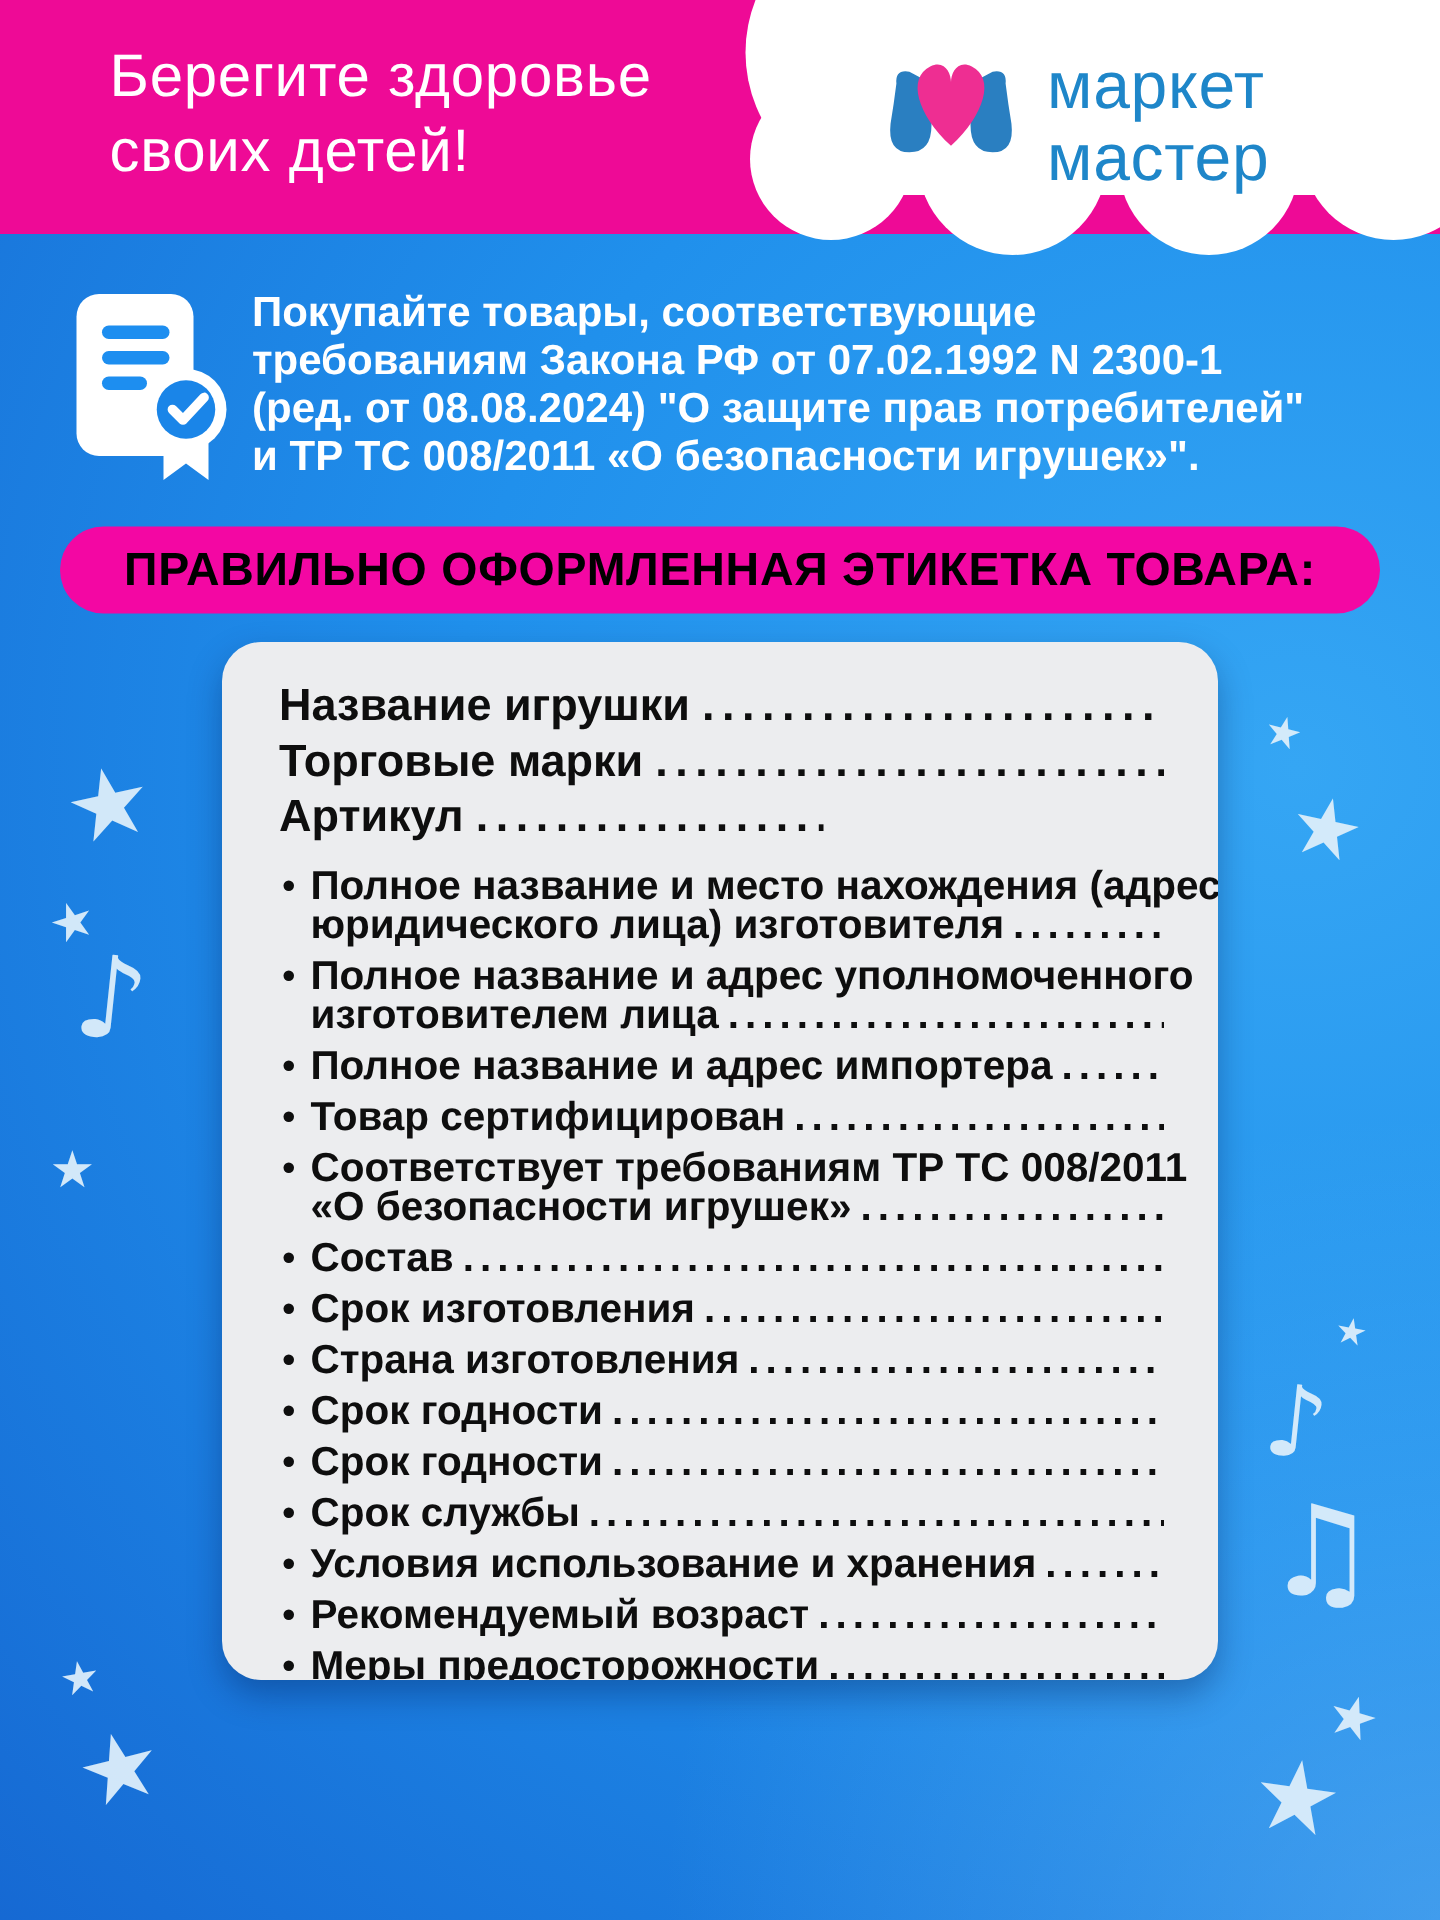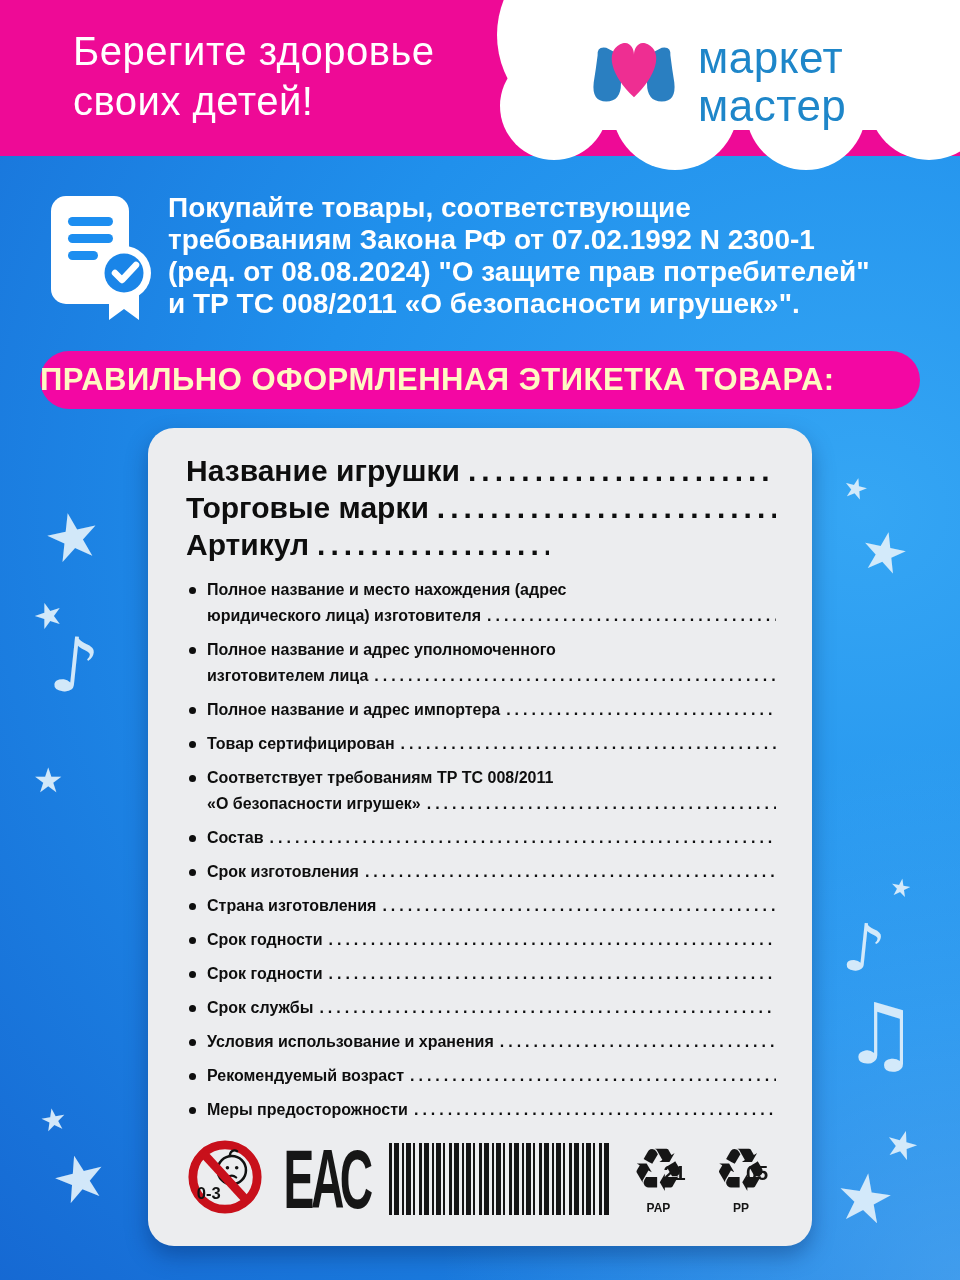--- a/index.html
+++ b/index.html
@@ -22,34 +22,34 @@
   .cl-b4{left:868px;top:38px;width:122px;height:122px;border-radius:50%;}
   .logo{position:absolute;left:582px;top:18px;z-index:3;}
   .brand{position:absolute;left:698px;top:34px;z-index:3;color:#1e86c9;font-weight:400;
     font-size:44px;line-height:48px;letter-spacing:.5px;}
   
   .intro-icon{position:absolute;left:44px;top:192px;z-index:2;}
   .intro-text{position:absolute;left:168px;top:192px;width:760px;z-index:2;color:#fff;
     font-weight:800;font-size:28px;line-height:32px;}
   
   .pill{position:absolute;left:40px;top:351px;width:880px;height:58px;border-radius:29px;
-    background:#f307a3;z-index:2;display:flex;align-items:center;justify-content:flex-start;
-    color:#fef9c3;font-weight:800;font-size:31px;letter-spacing:.5px;}
-  
-  .card{position:absolute;left:148px;top:428px;width:664px;height:818px;background:#ecedef;
+    background:#f307a3;z-index:2;display:flex;align-items:center;justify-content:center;
+    color:#000000;font-weight:800;font-size:31px;letter-spacing:.5px;}
+  
+  .card{position:absolute;left:148px;top:428px;width:664px;height:692px;background:#ecedef;
     border-radius:26px;z-index:2;box-shadow:0 10px 22px rgba(0,25,80,.35);
     padding:24px 36px 16px 38px;box-sizing:border-box;color:#0e0e0e;overflow:hidden;}
   .frow{display:flex;align-items:baseline;font-weight:800;font-size:30px;line-height:37px;white-space:nowrap;}
   .frow .flabel{flex:0 0 auto;padding-right:8px;}
   .dots{flex:1 1 auto;overflow:hidden;white-space:nowrap;min-width:0;}
   .dots::before{content:"..........................................................................................................";
     letter-spacing:5px;font-weight:800;}
   .frow.short .dots{flex:0 0 232px;}
   .list{margin:14px 0 0 0;padding:0;list-style:none;}
-  .list li{display:flex;align-items:flex-start;margin-bottom:8px;font-weight:700;font-size:16px;line-height:26px;}
+  .list li{display:flex;align-items:flex-start;margin-bottom:8px;font-weight:700;font-size:27px;line-height:26px;}
   .bdot{flex:0 0 auto;width:7px;height:7px;border-radius:50%;background:#0e0e0e;margin:10px 11px 0 3px;}
   .btxt{flex:1 1 auto;min-width:0;}
   .line{display:flex;align-items:baseline;white-space:nowrap;}
   .line .txt{flex:0 0 auto;padding-right:6px;}
   .list .dots::before{letter-spacing:4px;}
   
   .marks{display:flex;align-items:center;justify-content:space-between;margin-top:14px;height:84px;}
   .eac-box{width:100px;height:74px;display:flex;align-items:center;justify-content:center;overflow:visible;}
   .eac-txt{font-size:84px;font-weight:800;color:#161616;letter-spacing:-6px;transform:scaleX(.55);line-height:74px;}
   .barcode{width:222px;height:72px;

